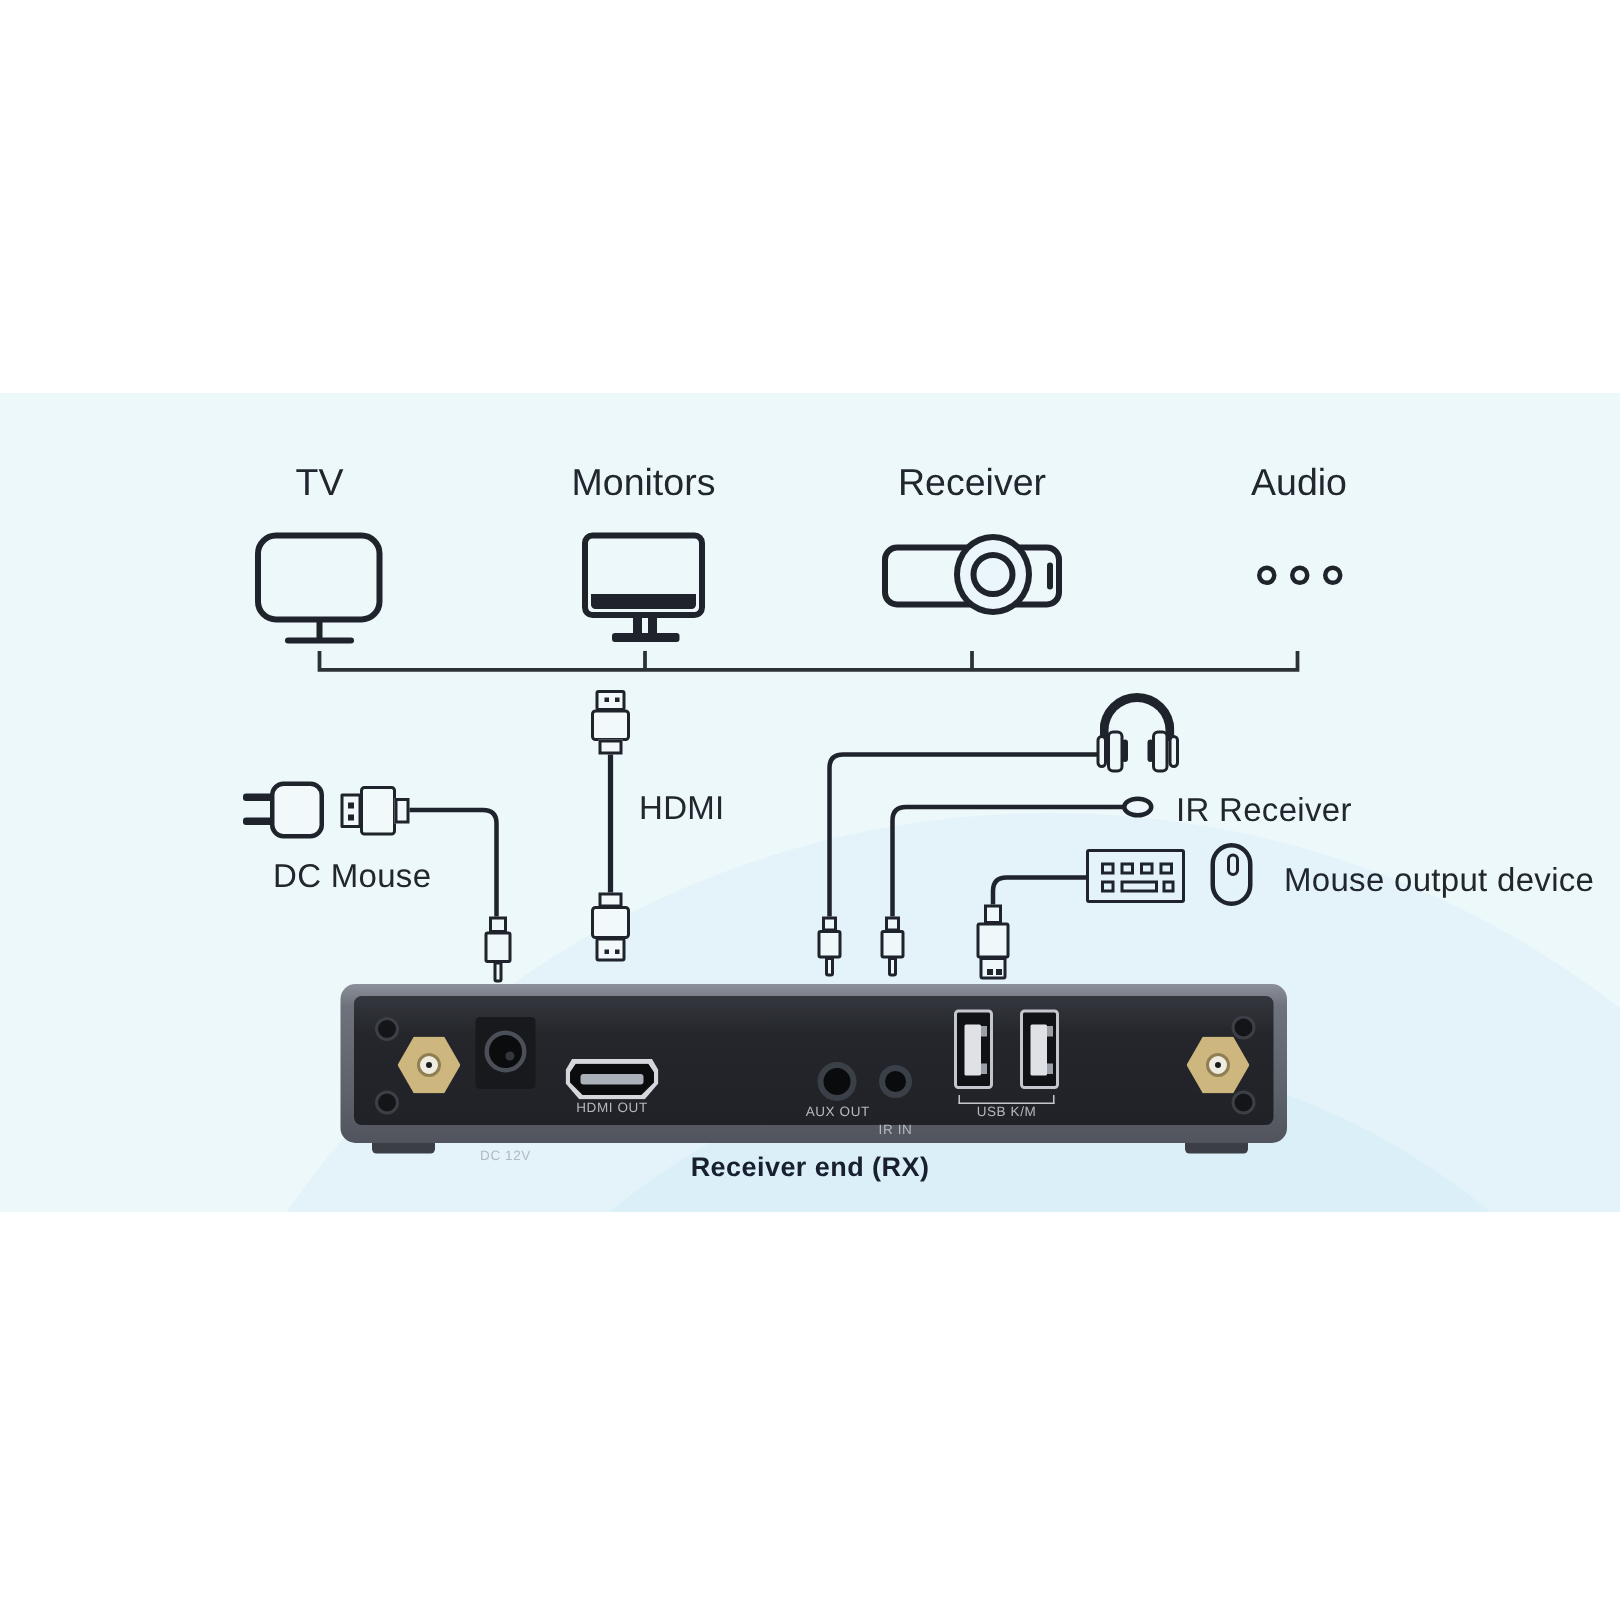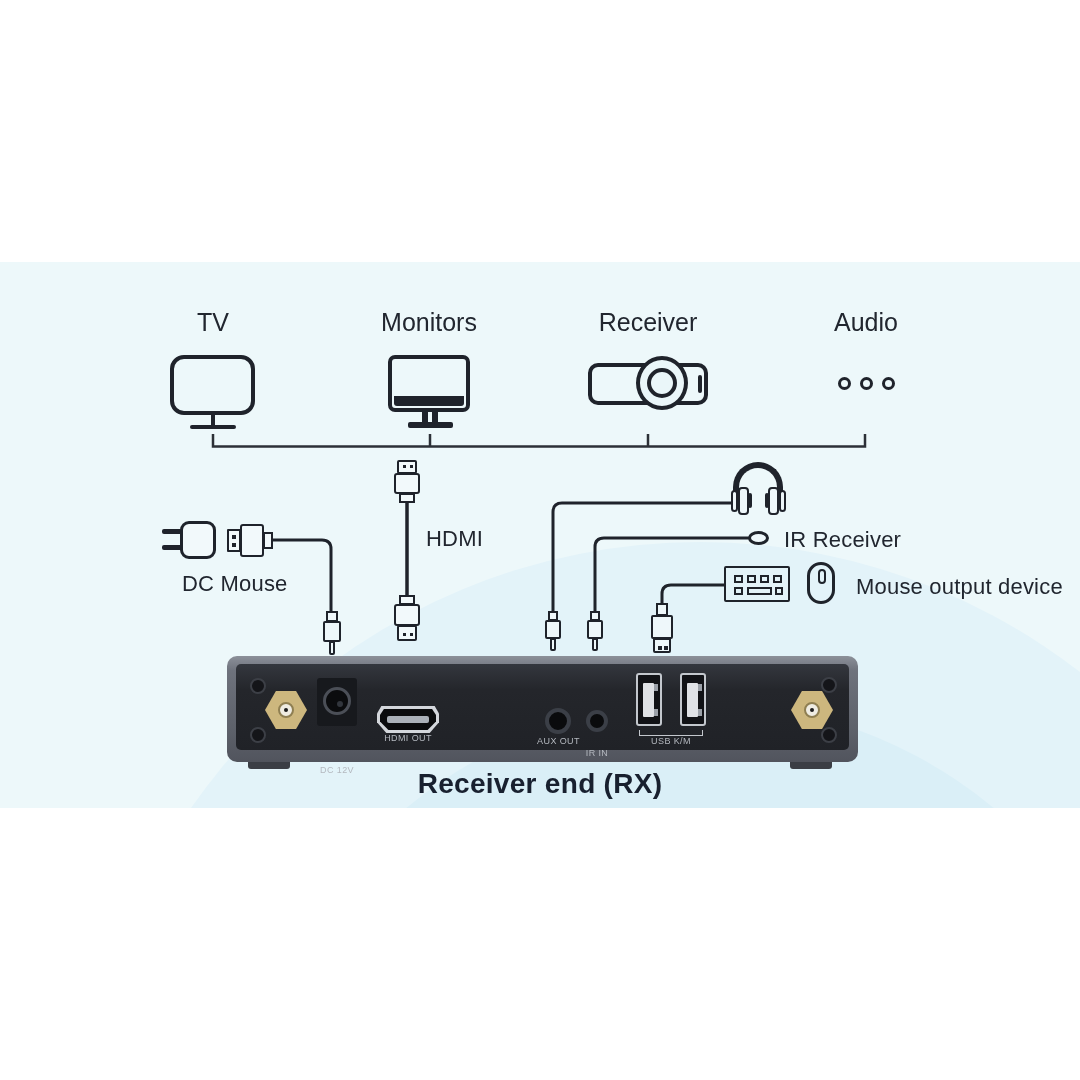--- a/index.html
+++ b/index.html
@@ -85,21 +85,21 @@
             clip-path:polygon(7% 0,93% 0,100% 28%,100% 60%,85% 100%,15% 100%,0 60%,0 28%); }
   .hdmiport .slot { position:absolute; left:10px; top:10px; width:42px; height:7px; background:#aab0b8; border-radius:2px; }
   .jack { position:absolute; border-radius:50%; background:#0a0b0d; border:4px solid #3b3f47; }
   .usbport { position:absolute; width:26px; height:53px; background:#111216; border:2px solid #c3c7cd; border-radius:3px; }
   .usbport .tongue { position:absolute; left:5px; top:8px; width:11px; height:34px; background:#dfe1e5; border-radius:1px; }
   .usbport .tab { position:absolute; right:2px; width:4px; height:7px; background:#9ba0a8; }
   .portlbl { position:absolute; text-align:center; color:#b4b8bf; font-size:9px; letter-spacing:.4px; font-weight:400; }
   .usbbracket { position:absolute; border:1.5px solid #c3c7cd; border-top:none; height:6px; }
   
   .caption { position:absolute; left:0; top:768px; width:1080px; text-align:center; z-index:3;
-             font-size:28px; font-weight:700; color:#18202f; letter-spacing:.3px; }
+             font-size:18px; font-weight:700; color:#18202f; letter-spacing:.3px; }
 </style>
 </head>
 <body>
 
 <div id="canvas">
 
   <div class="band">
     <div class="bgc c4"></div>
     <div class="bgc c3"></div>
 

